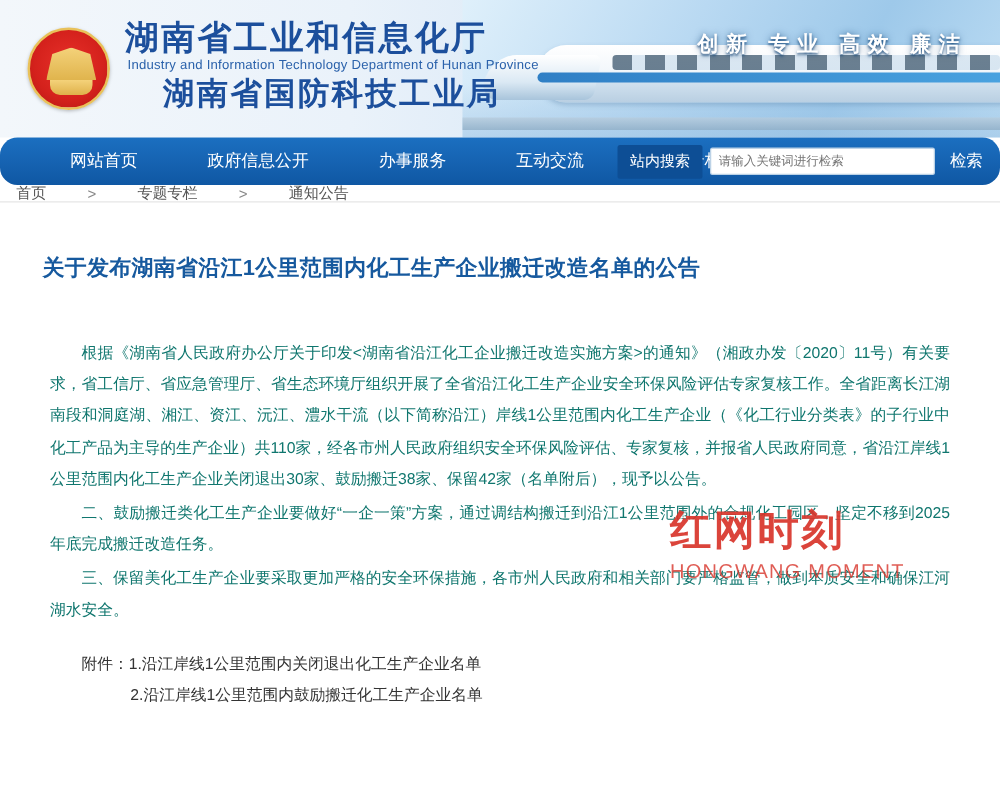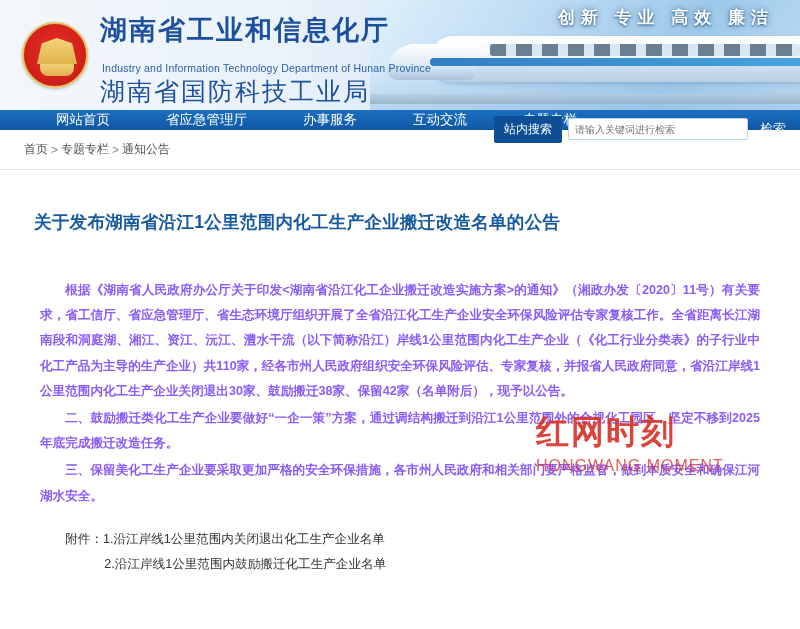--- a/index.html
+++ b/index.html
@@ -69,38 +69,39 @@
     content:""; position:absolute; left:16px; top:40px; width:34px; height:12px;
     background: linear-gradient(to bottom,#f4d27a,#dfb14a);
     border-radius: 0 0 8px 8px;
   }
   .title-block { position:absolute; left:100px; top:16px; }
   .title-cn1 {
     font-size: 27px; font-weight: bold; color:#1c4f9c; letter-spacing:2px;
     line-height: 1.1;
   }
   .title-en {
-    font-size: 10.5px; color:#2b62ab; letter-spacing:.2px; margin:16px 0 4px 2px;
+    font-size: 10.5px; color:#2b62ab; letter-spacing:.2px; margin:0 0 4px 2px;
   }
   .title-cn2 {
-    font-size: 25px; font-weight: normal; color:#1c4f9c; letter-spacing:2px;
+    font-size: 25px; font-weight: bold; color:#1c4f9c; letter-spacing:2px;
     line-height:1.1;
+    text-align:center;
   }
   .slogan {
-    position:absolute; right:26px; top:6px;
+    position:absolute; right:26px; top:24px;
     font-size: 17px; font-weight:bold; color:#ffffff;
     letter-spacing: 6px;
     text-shadow: 0 1px 2px rgba(20,70,120,.8), 0 0 6px rgba(20,70,120,.6);
   }
 
   
   .nav {
-    height: 20px;
+    height: 38px;
     background: linear-gradient(to bottom, #1b6fc0 0%, #1663b2 50%, #0f57a3 100%);
-    display:flex; align-items:center; position:relative;
+    display:flex; align-items:center; position:relative;border-radius:14px;
   }
   .nav-items { display:flex; align-items:center; padding-left:28px; }
   .nav-item {
     color:#fff; font-size:13.5px; padding: 0 28px; cursor:pointer; white-space:nowrap;
   }
   .nav-search-wrap {
     position:absolute; right:8px; top:4px; display:flex; align-items:center; height:30px;
   }
   .nav-search-label {
     background:#0d4e95; color:#fff; font-size:12px; padding:5px 10px; border-radius:2px;
@@ -110,22 +111,22 @@
     width: 180px; height:22px; border:1px solid #bcd2e6; border-radius:2px;
     font-size:10px; color:#999; padding:0 6px; background:#fff;
     font-family:"Liberation Sans", sans-serif;
   }
   .nav-search-btn {
     margin-left:6px; color:#fff; font-size:13px; cursor:pointer; padding:0 6px;
   }
 
   
   .breadcrumb {
-    height: 40px; display:flex; align-items:center; padding-left:24px;
-    font-size: 12px; color:#555; border-bottom:1px solid #e6e6e6;
+    height: 14px; display:flex; align-items:center; padding-left:13px;
+    font-size: 12px; color:#555; border-bottom:1px solid #e6e6e6;gap:30px;
   }
   .breadcrumb span { color:#555; }
   .breadcrumb .sep { margin: 0 3px; color:#888; }
 
   
   .content { padding: 18px 34px 0 34px; }
   .doc-title {
     color:#16599e; font-size:17.5px; font-weight:bold;
     margin: 22px 0 26px 0; letter-spacing:.3px;
   }
@@ -135,22 +136,22 @@
   }
   .meta .src { color:#666; }
   .meta .sep { display:inline-block; width:16px; }
   .meta .fontsize { color:#444; }
   .meta .fs-a { font-size:12.5px; }
   .meta .fs-b { font-size:11.5px; }
   .meta .fs-c { font-size:10.5px; }
 
   .body-wrap { position:relative; padding: 18px 6px 0 6px; }
   .para {
-    font-size: 12.6px; line-height: 2.0; color:#8b5cf6; text-align:justify;
-    text-indent: 2em; margin: 0 0 2px 0; font-weight: bold;
+    font-size: 12.6px; line-height: 2.0; color:#0f766e; text-align:justify;
+    text-indent: 2em; margin: 0 0 2px 0;
   }
   .attach-block { margin-top: 18px; font-size:12.6px; line-height:2.0; color:#333; }
   .attach-first { text-indent: 2em; }
   .attach-line { padding-left: 5.1em; }
 
   .watermark {
     position:absolute; right: 10px; top: 150px; width: 220px; height:60px;
     pointer-events:none;
   }
   .wm-text {
@@ -181,21 +182,21 @@
       <div class="title-cn1">湖南省工业和信息化厅</div>
       <div class="title-en">Industry and Information Technology Department of Hunan Province</div>
       <div class="title-cn2">湖南省国防科技工业局</div>
     </div>
     <div class="slogan">创新 专业 高效 廉洁</div>
   </div>
 
   <div class="nav">
     <div class="nav-items">
       <div class="nav-item">网站首页</div>
-      <div class="nav-item">省应急管理厅</div>
+      <div class="nav-item">政府信息公开</div>
       <div class="nav-item">办事服务</div>
       <div class="nav-item">互动交流</div>
       <div class="nav-item">专题专栏</div>
     </div>
     <div class="nav-search-wrap">
       <div class="nav-search-label">站内搜索</div>
       <input class="nav-search-input" type="text" placeholder="请输入关键词进行检索" style="">
       <div class="nav-search-btn">检索</div>
     </div>
   </div>

